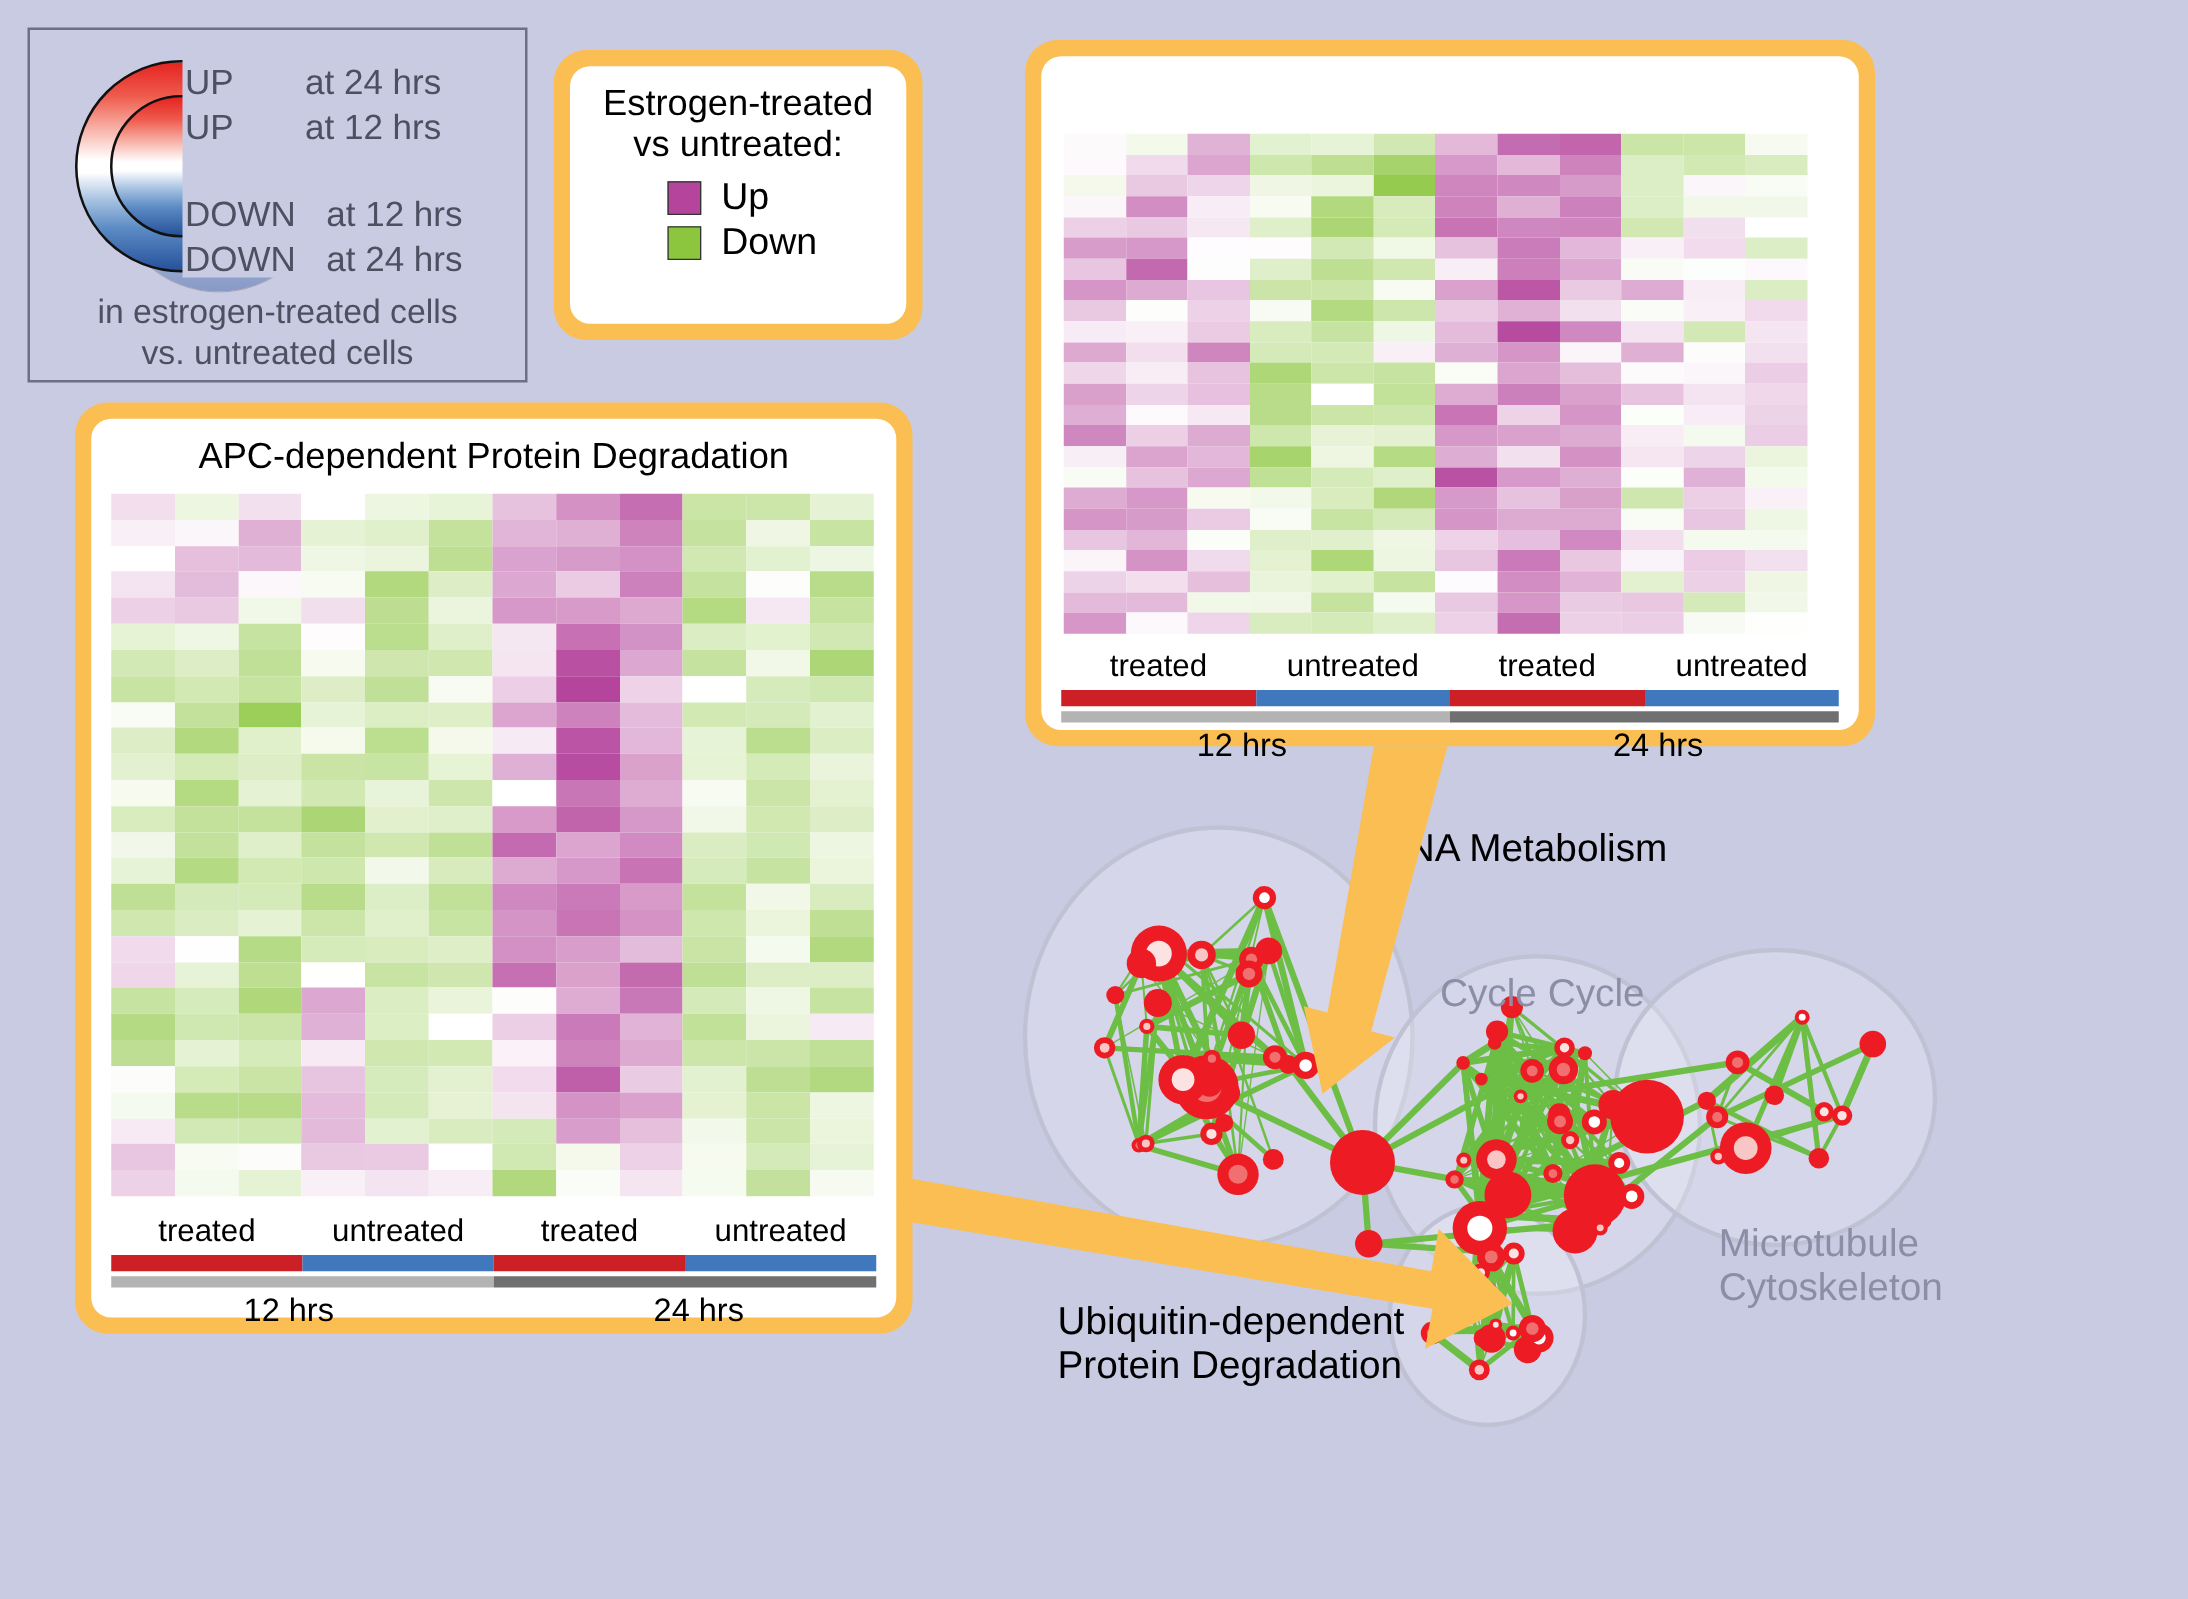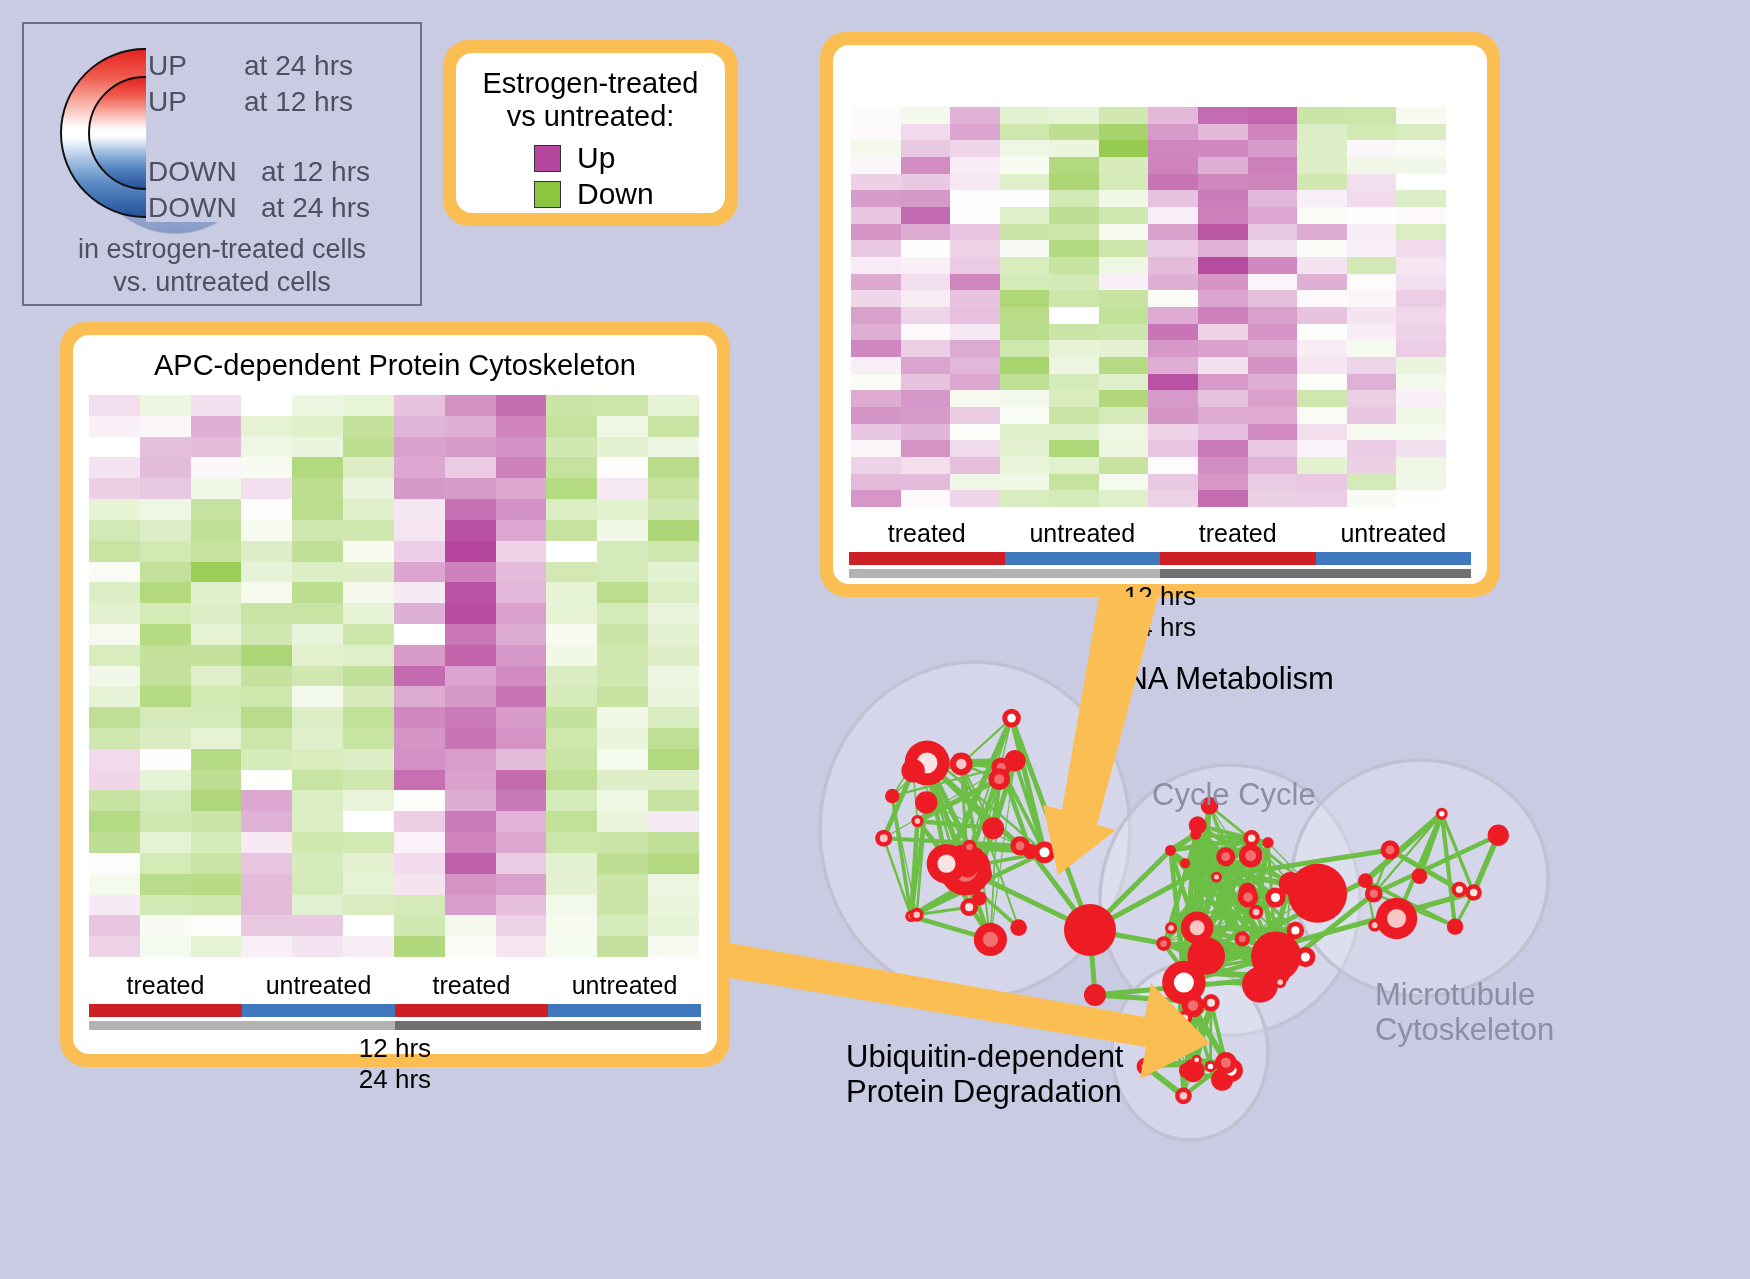--- a/index.html
+++ b/index.html
@@ -32,21 +32,21 @@
      background:linear-gradient(to bottom,#e52421 0%,#ef5a4c 16%,#f7a79c 30%,#ffffff 47%,#ffffff 53%,#a8c3e2 66%,#5b8bc4 80%,#27529b 100%);
      opacity:.40;border:1.5px solid #6c6f86;box-sizing:border-box;}
   .hide-right{position:absolute;left:94px;top:6px;width:120px;height:176px;background:#c9cbe3;}
   .cbar-row{position:absolute;color:#4d5060;font-size:28px;white-space:nowrap;}
   .cbar-note{position:absolute;left:0;right:0;text-align:center;color:#4d5060;font-size:27px;line-height:1.18;}
 
   
   .panel{position:absolute;background:#fbbe52;border-radius:26px;padding:13px;box-sizing:border-box;}
   .panel-inner{background:#fff;border-radius:16px;width:100%;height:100%;box-sizing:border-box;position:relative;}
 
-  #legend-panel{left:443px;top:40px;width:295px;height:186px;}
+  #legend-panel{left:443px;top:40px;width:295px;height:232px;}
   #legend-panel .panel-inner{padding:14px 0 0 0;}
   .legend-title{text-align:center;font-size:29px;color:#000;line-height:1.14;}
   .legend-rows{margin-top:8px;padding-left:78px;}
   .legend-row{display:flex;align-items:center;gap:16px;margin-top:2px;}
   .swatch{width:27px;height:27px;border:1.5px solid #333;box-sizing:border-box;}
   .legend-label{font-size:30px;color:#000;}
 
   #repfork-panel{left:820px;top:32px;width:680px;height:565px;}
   #apc-panel{left:60px;top:322px;width:670px;height:745px;}
   .panel-title{text-align:center;font-size:30px;color:#000;padding-top:9px;font-weight:400;}
@@ -57,21 +57,21 @@
   .hm div{width:100%;height:100%;}
   #repfork-hm{position:absolute;left:18px;top:62px;width:595px;height:400px;}
   #apc-hm{position:absolute;left:16px;top:60px;width:610px;height:562px;}
 
   
   .samp{position:absolute;left:16px;right:16px;}
   .samp-labels{display:grid;grid-template-columns:repeat(4,1fr);}
   .samp-labels span{text-align:center;font-size:25px;color:#000;}
   .samp-bar{display:grid;grid-template-columns:repeat(4,1fr);height:13px;margin-top:4px;}
   .samp-time{display:grid;grid-template-columns:repeat(2,1fr);height:9px;margin-top:4px;}
-  .samp-timelabels{display:grid;grid-template-columns:repeat(1,1fr);margin-top:3px;}
+  .samp-timelabels{display:grid;grid-template-columns:repeat(2,1fr);margin-top:3px;gap:44px;}
   .samp-timelabels span{text-align:center;font-size:26px;color:#000;}
 
   
   #network{position:absolute;left:770px;top:600px;width:980px;height:679px;}
   .net-label{position:absolute;font-size:31px;white-space:pre-line;line-height:1.12;}
 
   
   .arrow-svg{position:absolute;left:0;top:0;width:1750px;height:1279px;pointer-events:none;}
 </style>
 </head>
@@ -430,21 +430,21 @@
         <div class="samp-timelabels" id="rf-tlab">
             <span>12 hrs</span>
             <span>24 hrs</span>
           </div>
       </div>
     </div>
   </div>
 
   <div class="panel" id="apc-panel">
     <div class="panel-inner">
-      <div class="panel-title">APC-dependent Protein Cytoskeleton</div>
+      <div class="panel-title">APC-dependent Protein Degradation</div>
       <div class="hm" id="apc-hm" style="grid-template-columns: repeat(12, 1fr); grid-template-rows: repeat(27, 1fr);">
           <div style="background: rgb(242, 222, 237);"></div>
           <div style="background: rgb(237, 246, 225);"></div>
           <div style="background: rgb(243, 224, 239);"></div>
           <div style="background: rgb(255, 255, 255);"></div>
           <div style="background: rgb(237, 246, 225);"></div>
           <div style="background: rgb(232, 244, 216);"></div>
           <div style="background: rgb(231, 194, 222);"></div>
           <div style="background: rgb(211, 145, 196);"></div>
           <div style="background: rgb(197, 110, 178);"></div>

